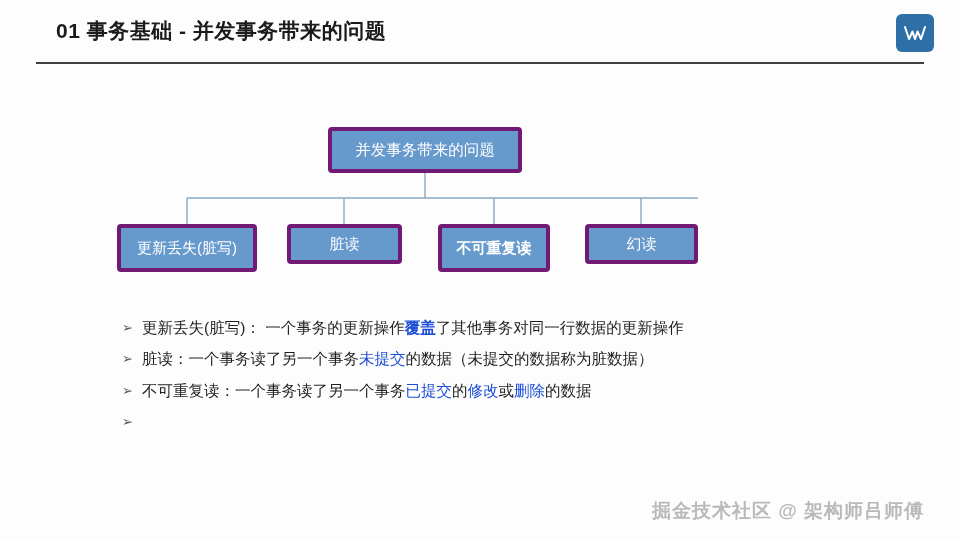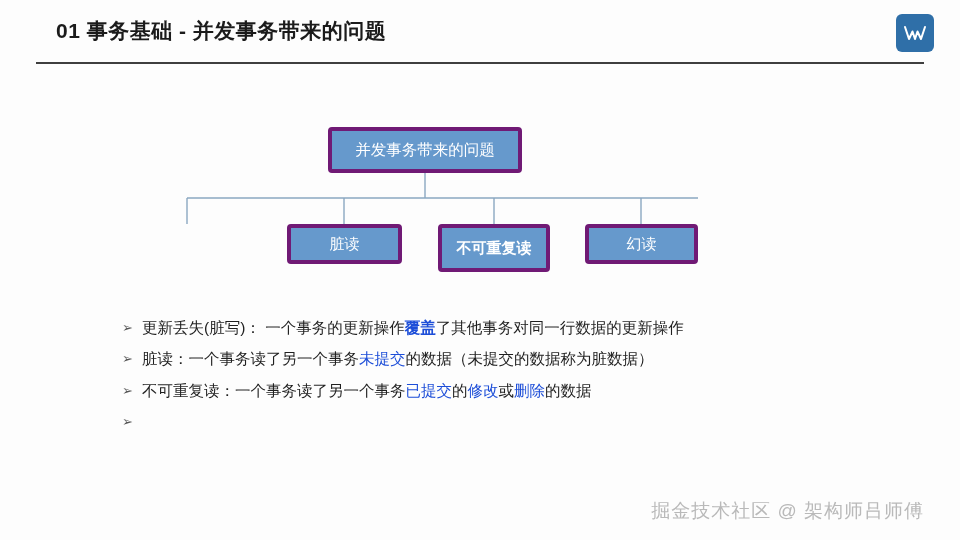--- a/index.html
+++ b/index.html
@@ -110,20 +110,21 @@
 
   
   .watermark {
     position: absolute;
     right: 36px;
     bottom: 16px;
     font-size: 19px;
     color: #b9b9b9;
     letter-spacing: 1px;
     white-space: nowrap;
+    font-weight: bold;
   }
   .edge { stroke: #8aa7c0; stroke-width: 1.4; fill: none; }
 </style>
 </head>
 <body>
 
 <div class="slide">
 
   <div class="title">01 事务基础 - 并发事务带来的问题</div>
   <div class="title-rule"></div>
@@ -137,20 +138,21 @@
   <svg class="diagram">
     <path class="edge" d="M425 173 L425 198"></path>
     <path class="edge" d="M187 198 L698 198"></path>
     <path class="edge" d="M187 198 L187 224"></path>
     <path class="edge" d="M344 198 L344 224"></path>
     <path class="edge" d="M494 198 L494 224"></path>
     <path class="edge" d="M641 198 L641 224"></path>
   </svg>
 
   <div class="node node-root">并发事务带来的问题</div>
+  <div class="node node-c1">更新丢失(脏写)</div>
   <div class="node node-c2">脏读</div>
   <div class="node node-c3">不可重复读</div>
   <div class="node node-c4">幻读</div>
 
   <div class="bullets">
     <div class="bullet">
       <span class="marker">➢</span>
       <span class="text">
         <span>更新丢失(脏写)：  一个事务的更新操作</span><span class="hl bold">覆盖</span><span>了其他事务对同一行数据的更新操作</span>
       </span>

